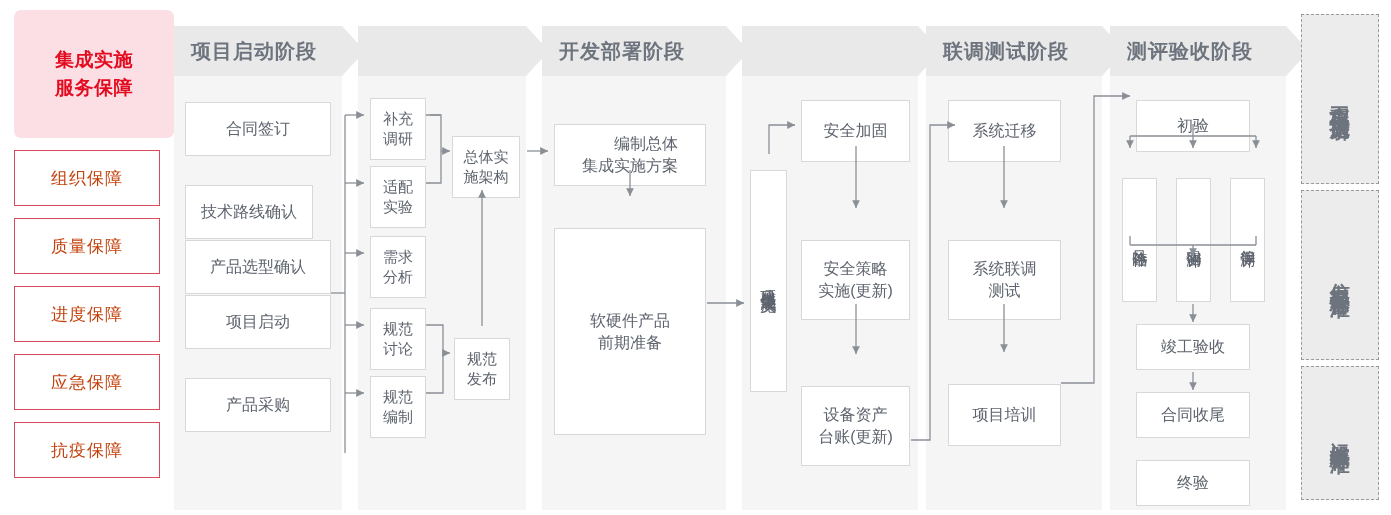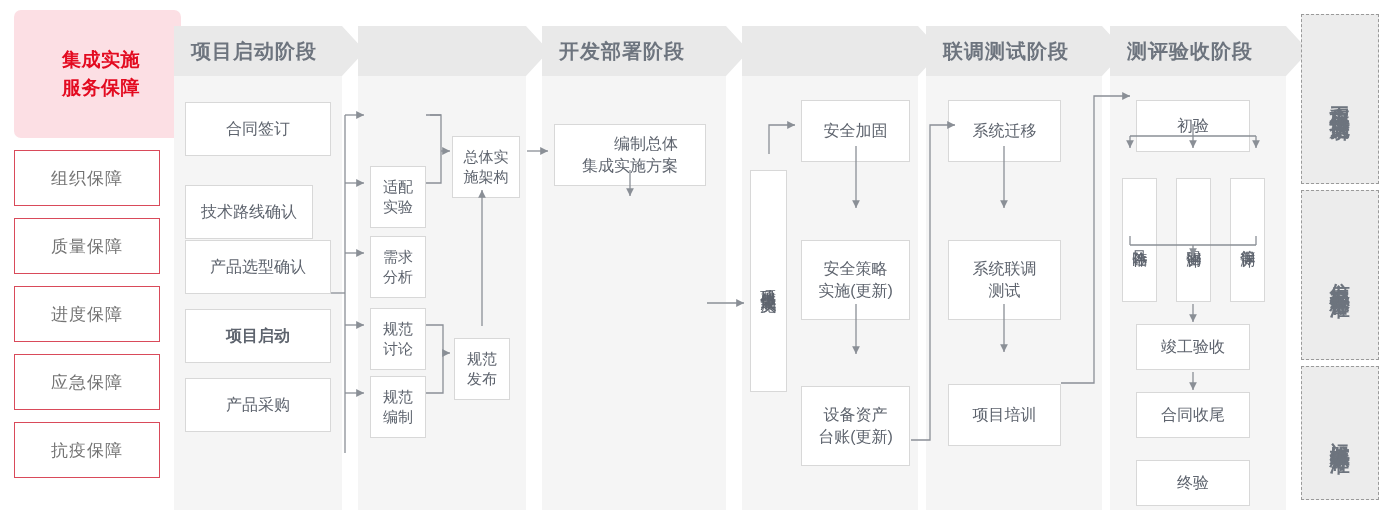--- a/index.html
+++ b/index.html
@@ -7,27 +7,26 @@
   body{font-family:"Liberation Sans","DejaVu Sans",sans-serif;}
   #canvas{position:relative;width:1391px;height:515px;background:#ffffff;overflow:hidden;}
 
   
   .left-col{position:absolute;left:14px;top:10px;width:146px;}
   .brand-box{
     width:160px;height:128px;background:#fcdfe4;border-radius:7px;
     display:flex;align-items:center;justify-content:center;
     color:#e30b20;font-weight:bold;font-size:19px;line-height:1.45;text-align:center;
     letter-spacing:.5px;
-    padding-left:7px;
   }
   .red-box{
     width:144px;height:54px;margin-top:12px;background:#ffffff;
     border:1.4px solid #d94a5a;
     display:flex;align-items:center;justify-content:center;
-    color:#737373;font-size:17px;letter-spacing:1px;
+    color:#c2410c;font-size:17px;letter-spacing:1px;
   }
 
   
   .phase{position:absolute;top:10px;margin-top:16px;}
   .phase-head{
     position:relative;height:50px;background:#e9e9e9;
     display:flex;align-items:center;
     color:#6d747e;font-weight:bold;font-size:20px;letter-spacing:1px;
     padding-left:17px;box-sizing:border-box;
   }
@@ -101,34 +100,37 @@
     <div class="phase-body" style="width:168px;height:434px;">
       <div class="node" style="left:11px;top:26px;width:146px;height:54px;">
           <span>合同签订</span>
         </div>
       <div class="node" style="left:11px;top:109px;width:128px;height:54px;">
           <span>技术路线确认</span>
         </div>
       <div class="node" style="left:11px;top:164px;width:146px;height:54px;">
           <span>产品选型确认</span>
         </div>
-      <div class="node" style="left:11px;top:233px;width:146px;height:54px;font-weight:bold;">
+      <div class="node" style="left:11px;top:219px;width:146px;height:54px;">
           <span>项目启动</span>
         </div>
       <div class="node" style="left:11px;top:302px;width:146px;height:54px;">
           <span>产品采购</span>
         </div>
     </div>
   </div>
 
   <div class="phase" style="left:358px;width:168px;">
     <div class="phase-head" style="width:168px;">
       <span class="chev"></span>
     </div>
     <div class="phase-body" style="width:168px;height:434px;">
+      <div class="node sm" style="left:12px;top:22px;width:56px;height:62px;">
+        <span><span>补充</span><br><span>调研</span></span>
+      </div>
       <div class="node sm" style="left:12px;top:90px;width:56px;height:62px;">
         <span><span>适配</span><br><span>实验</span></span>
       </div>
       <div class="node sm" style="left:12px;top:160px;width:56px;height:62px;">
         <span><span>需求</span><br><span>分析</span></span>
       </div>
       <div class="node sm" style="left:12px;top:232px;width:56px;height:62px;">
         <span><span>规范</span><br><span>讨论</span></span>
       </div>
       <div class="node sm" style="left:12px;top:300px;width:56px;height:62px;">
@@ -144,20 +146,23 @@
   </div>
 
   <div class="phase" style="left:542px;width:184px;">
     <div class="phase-head" style="width:184px;">
       <span>开发部署阶段</span>
       <span class="chev"></span>
     </div>
     <div class="phase-body" style="width:184px;height:434px;">
       <div class="node" style="left:12px;top:48px;width:152px;height:62px;text-align:right;">
         <span><span>编制总体</span><br><span>集成实施方案</span></span>
+      </div>
+      <div class="node" style="left:12px;top:152px;width:152px;height:207px;">
+        <span><span>软硬件产品</span><br><span>前期准备</span></span>
       </div>
     </div>
   </div>
 
   <div class="phase" style="left:742px;width:176px;">
     <div class="phase-head" style="width:176px;">
       <span class="chev"></span>
     </div>
     <div class="phase-body" style="width:176px;height:434px;">
       <div class="node vert" style="left:8px;top:94px;width:37px;height:222px;">

